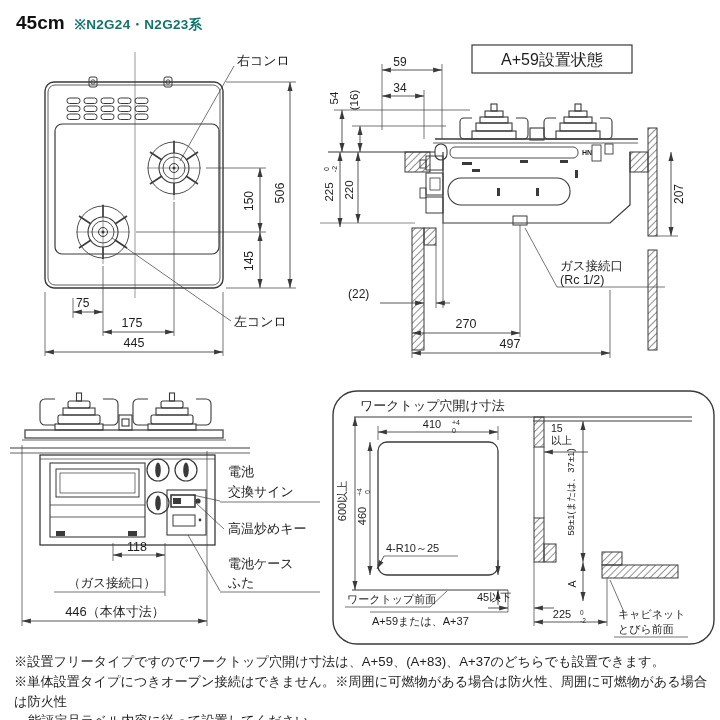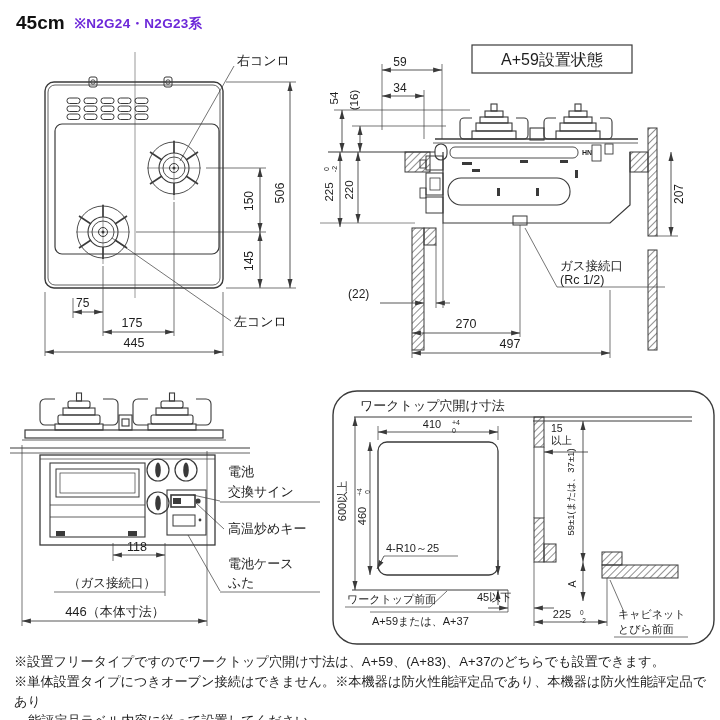--- a/index.html
+++ b/index.html
@@ -1,21 +1,21 @@
 <!DOCTYPE html>
 <html><head>
 <meta charset="utf-8">
 <style>
   html,body{margin:0;padding:0;background:#ffffff;}
   #page{position:relative;width:720px;height:720px;background:#fff;overflow:hidden;
         font-family:"Liberation Sans",sans-serif;color:#1e1e1e;}
   .abs{position:absolute;}
-  #hdr{left:16px;top:12px;display:flex;align-items:center;gap:10px;}
+  #hdr{left:16px;top:12px;display:flex;align-items:flex-end;gap:10px;}
   #hdr .size{font-size:19px;font-weight:bold;color:#111;}
-  #hdr .models{font-size:13.5px;font-weight:bold;color:#6d28d9;letter-spacing:.3px;}
+  #hdr .models{font-size:13.5px;font-weight:bold;color:#0f766e;letter-spacing:.3px;}
   svg{display:block;}
   svg text{font-family:"Liberation Sans",sans-serif;fill:#1e1e1e;}
   .ol{stroke:#3a3a3a;fill:none;}
   .dim{stroke:#3a3a3a;stroke-width:.85;fill:none;}
   .ext{stroke:#3a3a3a;stroke-width:.7;fill:none;}
   .thin{stroke:#555;stroke-width:.6;fill:none;}
   #notes{left:14px;top:652px;width:698px;font-size:13.2px;line-height:1.5;color:#1f1f1f;}
   #notes .indent{padding-left:14px;}
 </style>
 </head>
@@ -440,17 +440,17 @@
 
       <line class="ext" x1="280" y1="192" x2="294" y2="224"></line>
       <text x="288" y="230" font-size="11">キャビネット</text>
       <text x="288" y="245" font-size="11">とびら前面</text>
       <line class="ext" x1="284" y1="249" x2="358" y2="249"></line>
     </g>
   </svg>
 
   <div id="notes" class="abs">
     <div>※設置フリータイプですのでワークトップ穴開け寸法は、A+59、(A+83)、A+37のどちらでも設置できます。</div>
-    <div>※単体設置タイプにつきオーブン接続はできません。※本機器は防火性能評定品であり、本機器は防火性能評定品であり</div>
+    <div>※単体設置タイプにつきオーブン接続はできません。※周囲に可燃物がある場合は防火性、周囲に可燃物がある場合は防火性</div>
     <div class="indent">能評定品ラベル内容に従って設置してください。</div>
   </div>
 
 </div>
 
 </body></html>

